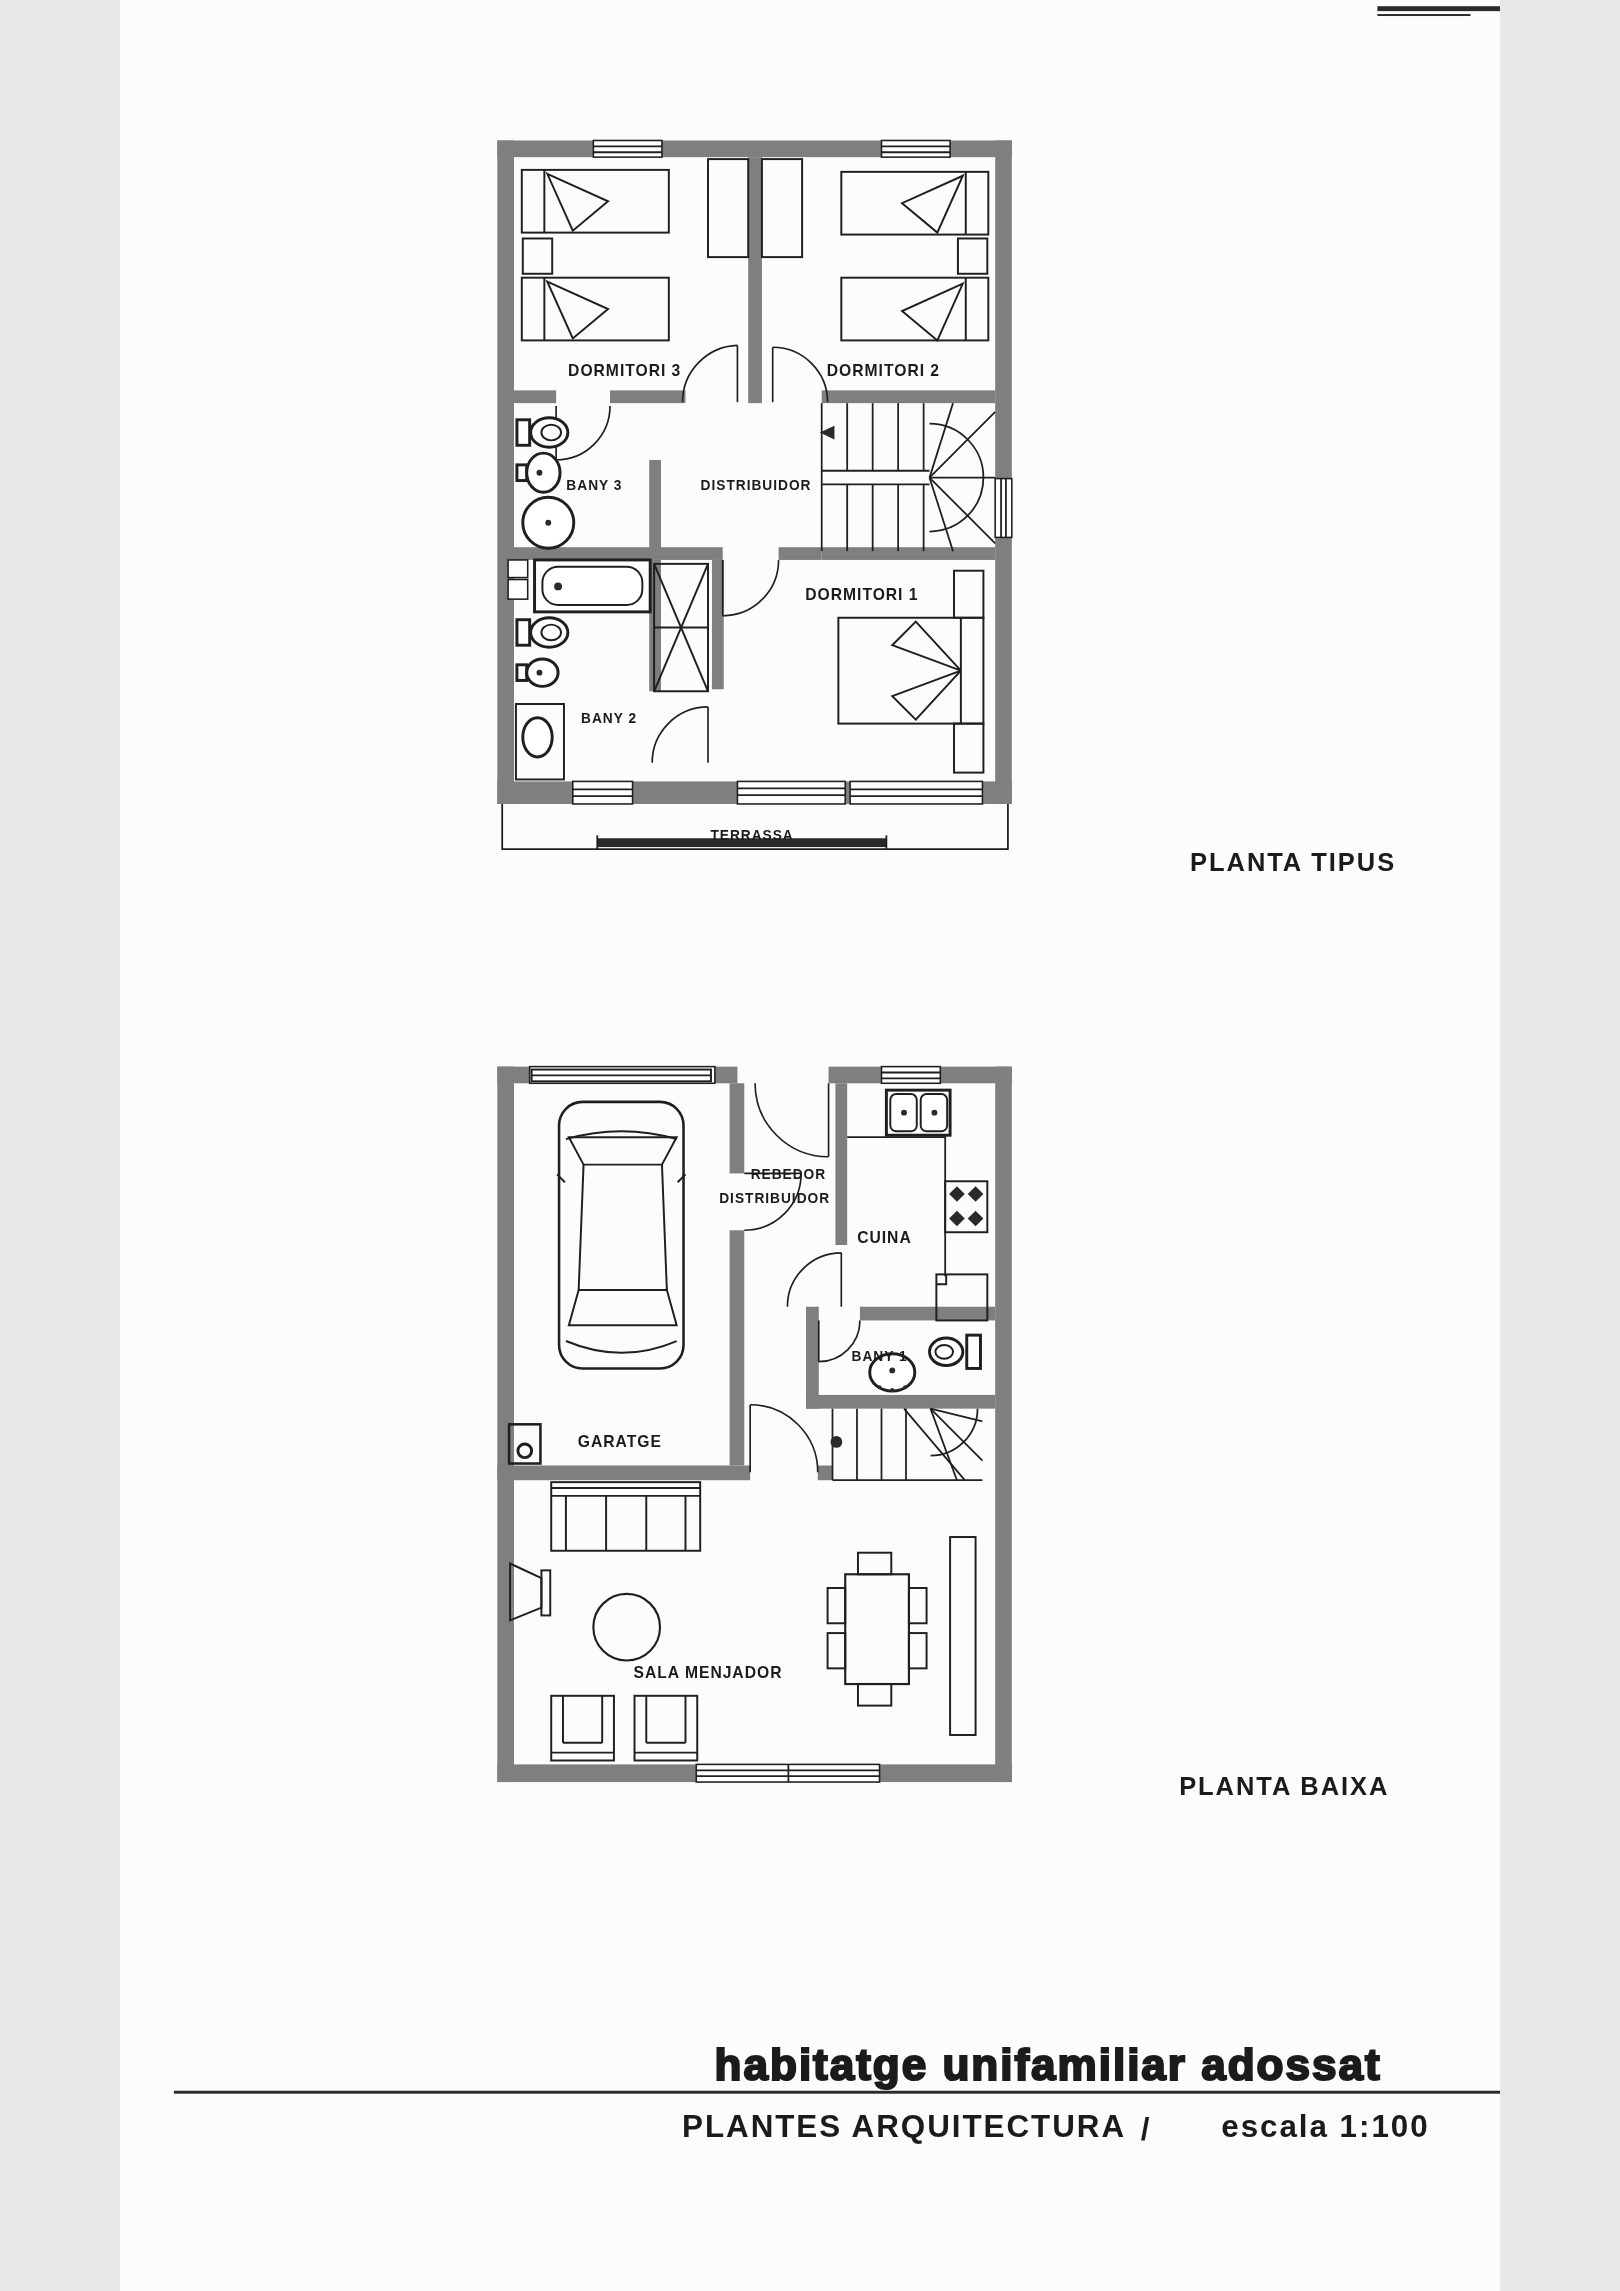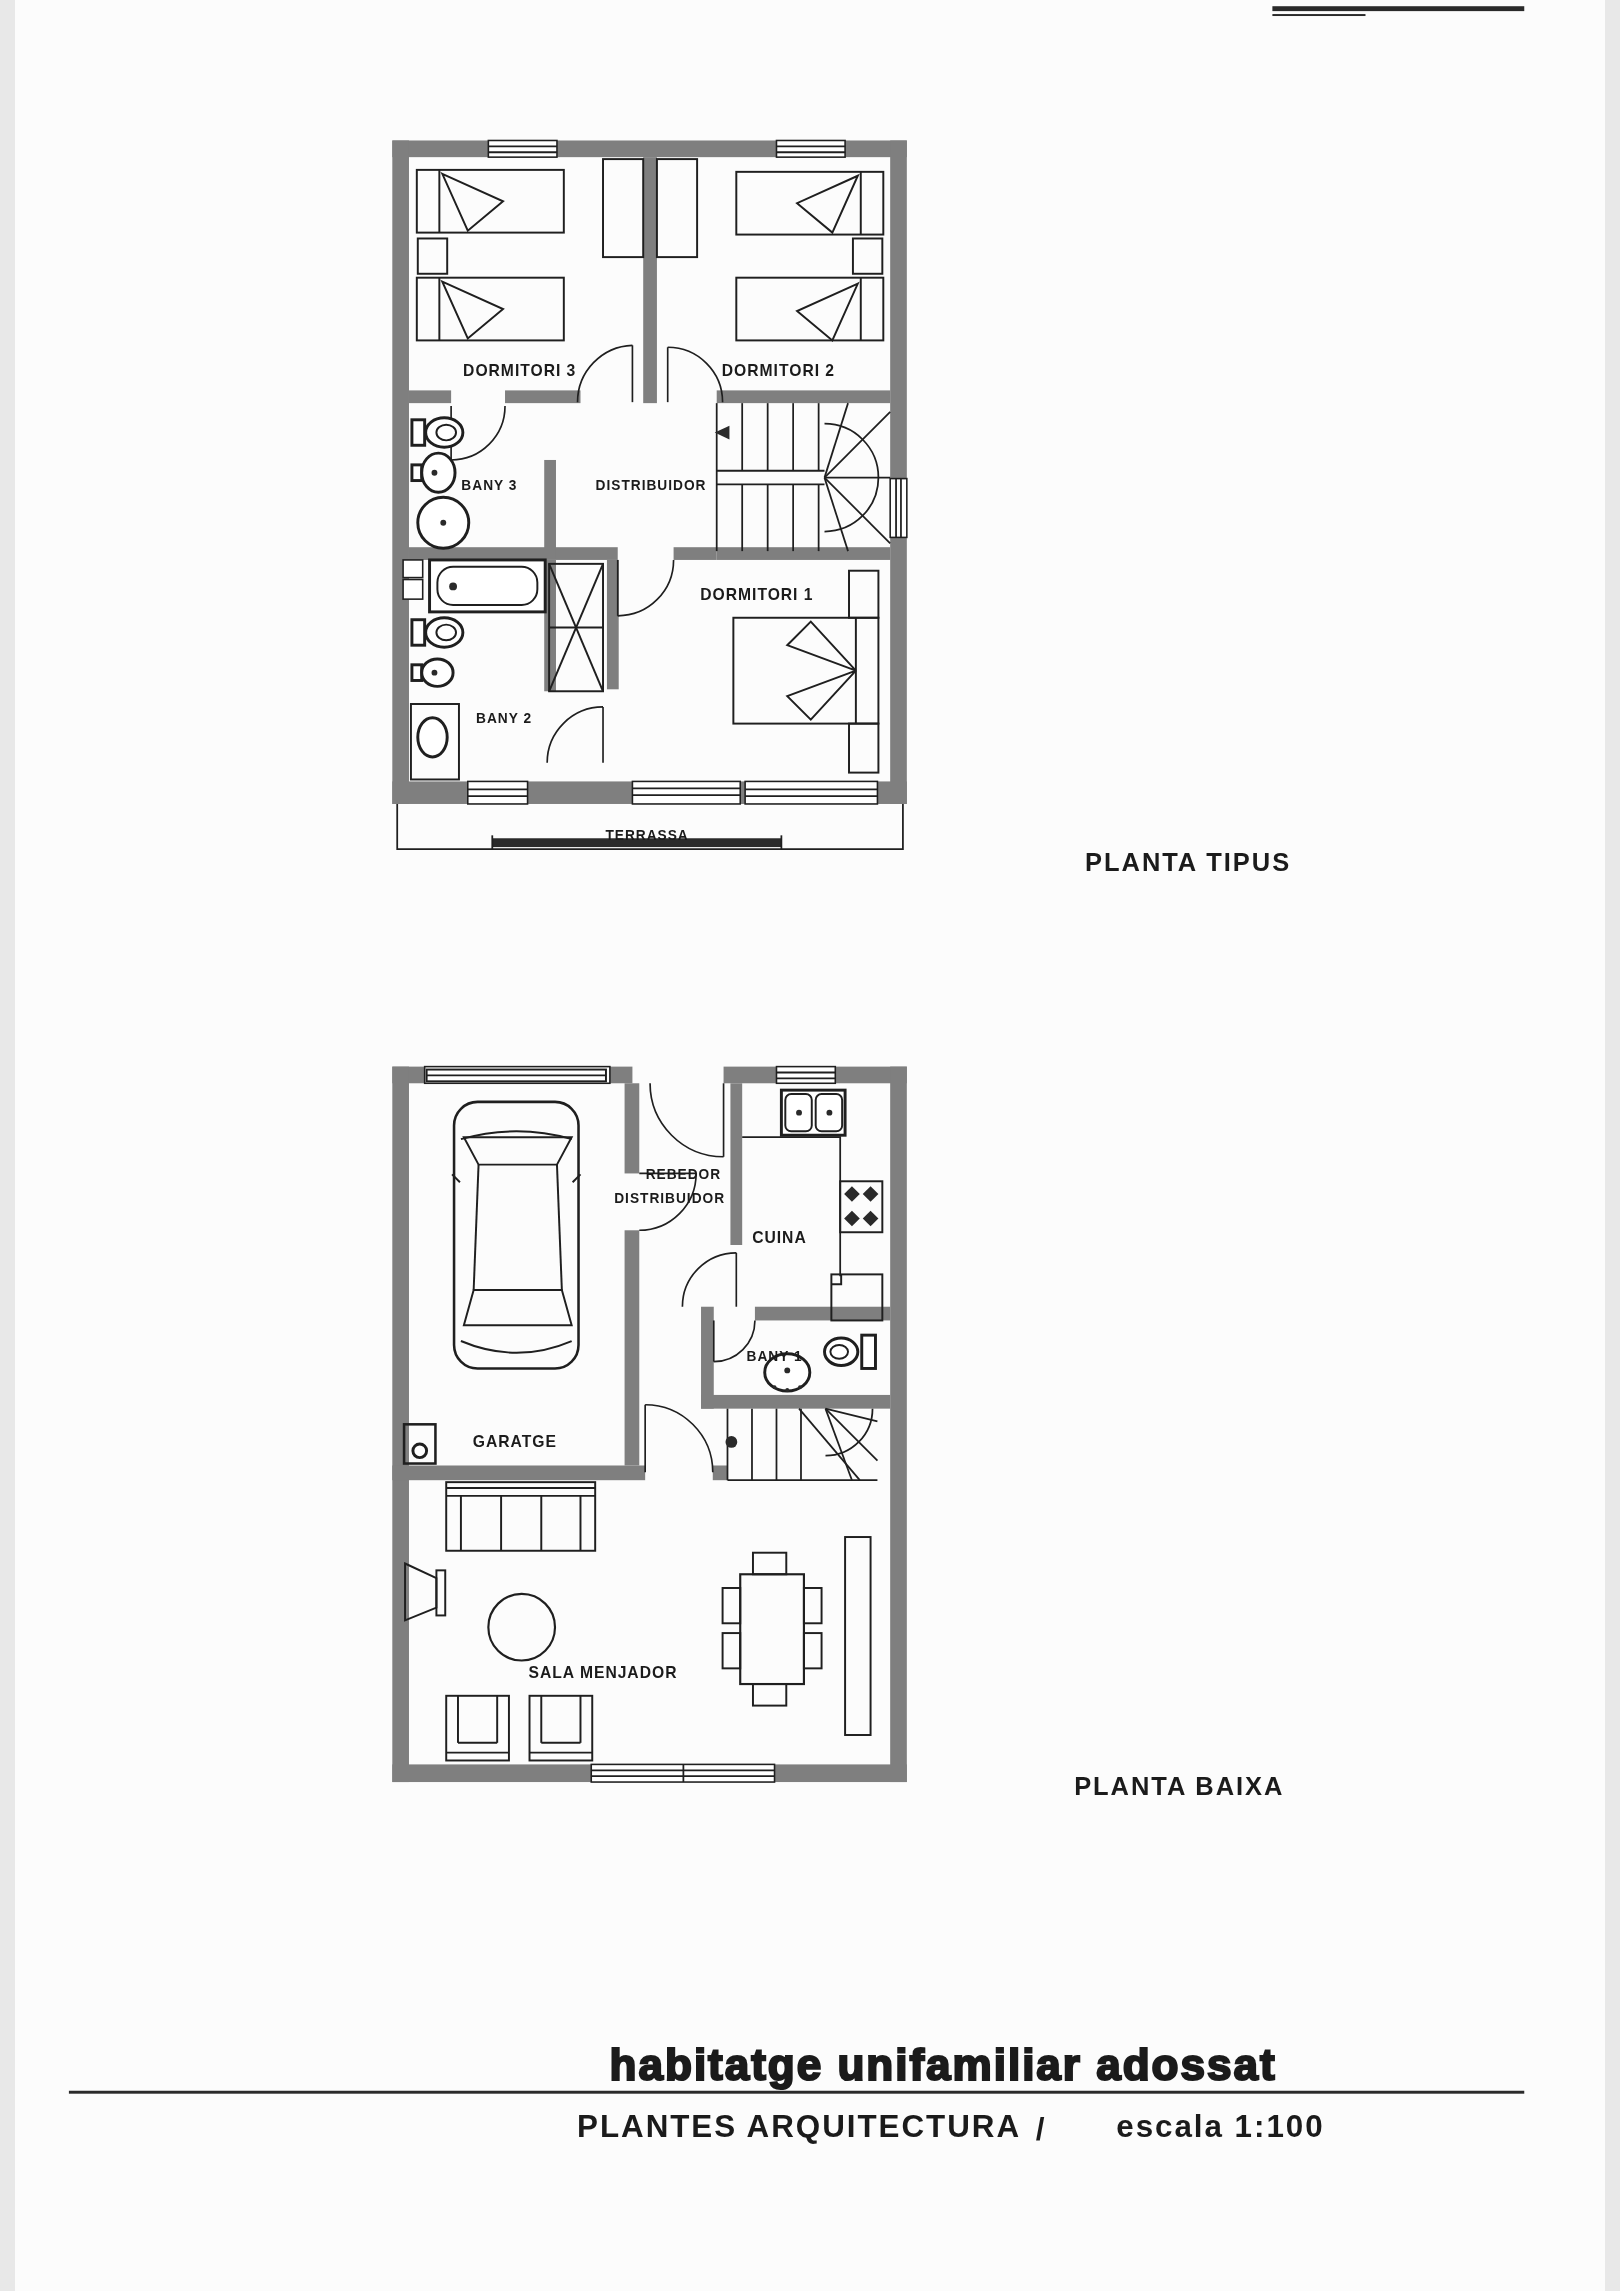--- a/index.html
+++ b/index.html
@@ -1,16 +1,16 @@
 <!DOCTYPE html>
 <html><head>
 <meta charset="utf-8">
 <style>
   html,body{margin:0;padding:0;background:#e8e8e8;}
-  .sheet{position:relative;width:1590px;height:2292px;background:#fcfcfc;margin:0 auto;overflow:hidden;}
+  .sheet{position:relative;width:1380px;height:2292px;background:#fcfcfc;margin:0 auto;overflow:hidden;}
   svg{display:block;width:1620px;height:2292px;}
   .wall{fill:#7f7f7f;stroke:none;}
   .ln{fill:none;stroke:#1f1f1f;stroke-width:1.8;}
   .fx{fill:#ffffff;stroke:#1f1f1f;stroke-width:3;}
   .fx2{fill:none;stroke:#1f1f1f;stroke-width:2;}
   .wf{fill:#ffffff;stroke:#1f1f1f;stroke-width:1.6;}
   .blk{fill:#2a2a2a;stroke:none;}
   .door{fill:none;stroke:#1f1f1f;stroke-width:1.7;}
   text{fill:#1b1b1b;font-family:"Liberation Sans",sans-serif;}
   .lbl{font-size:16px;font-weight:bold;letter-spacing:1px;text-anchor:middle;}

